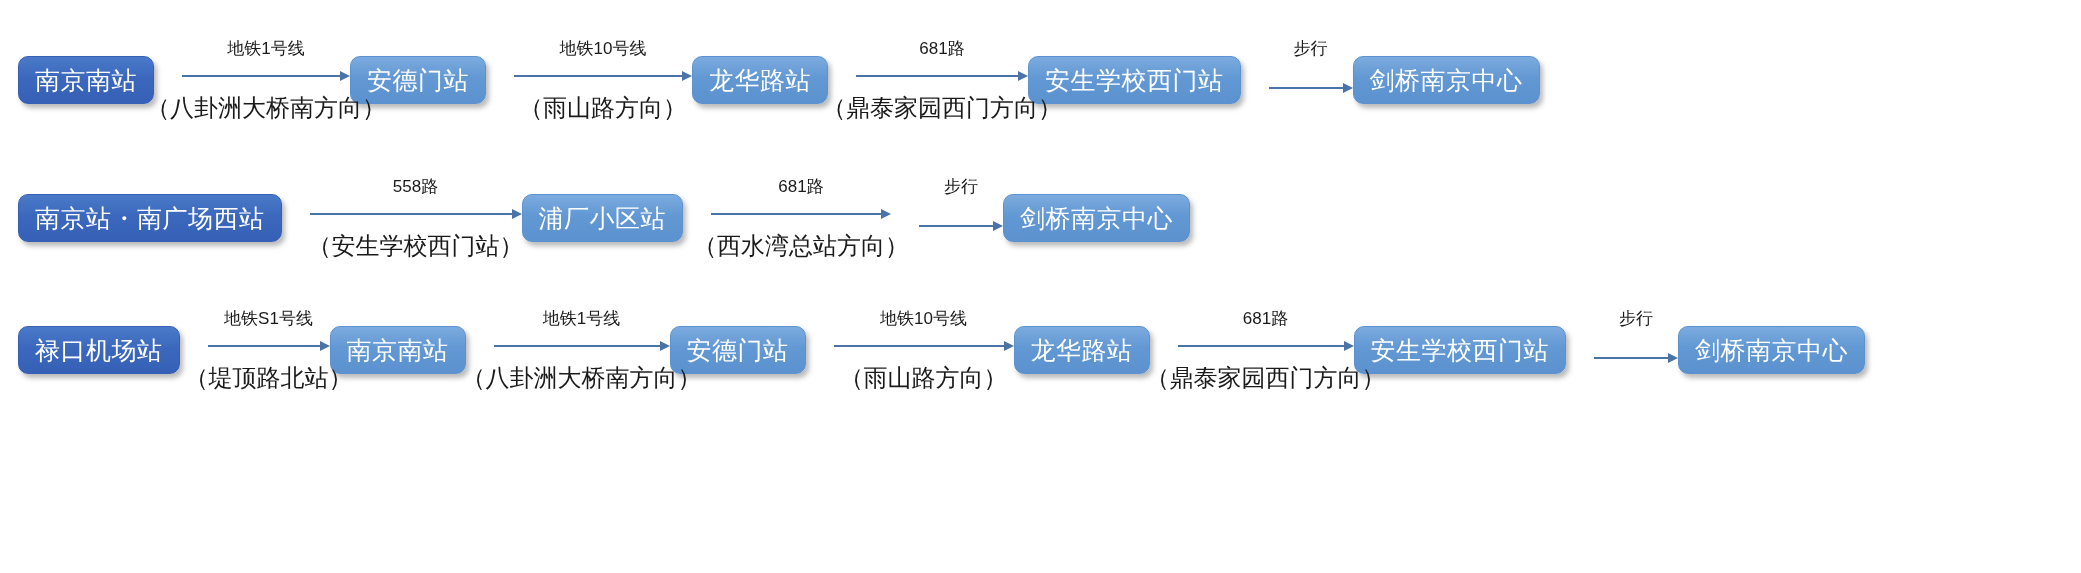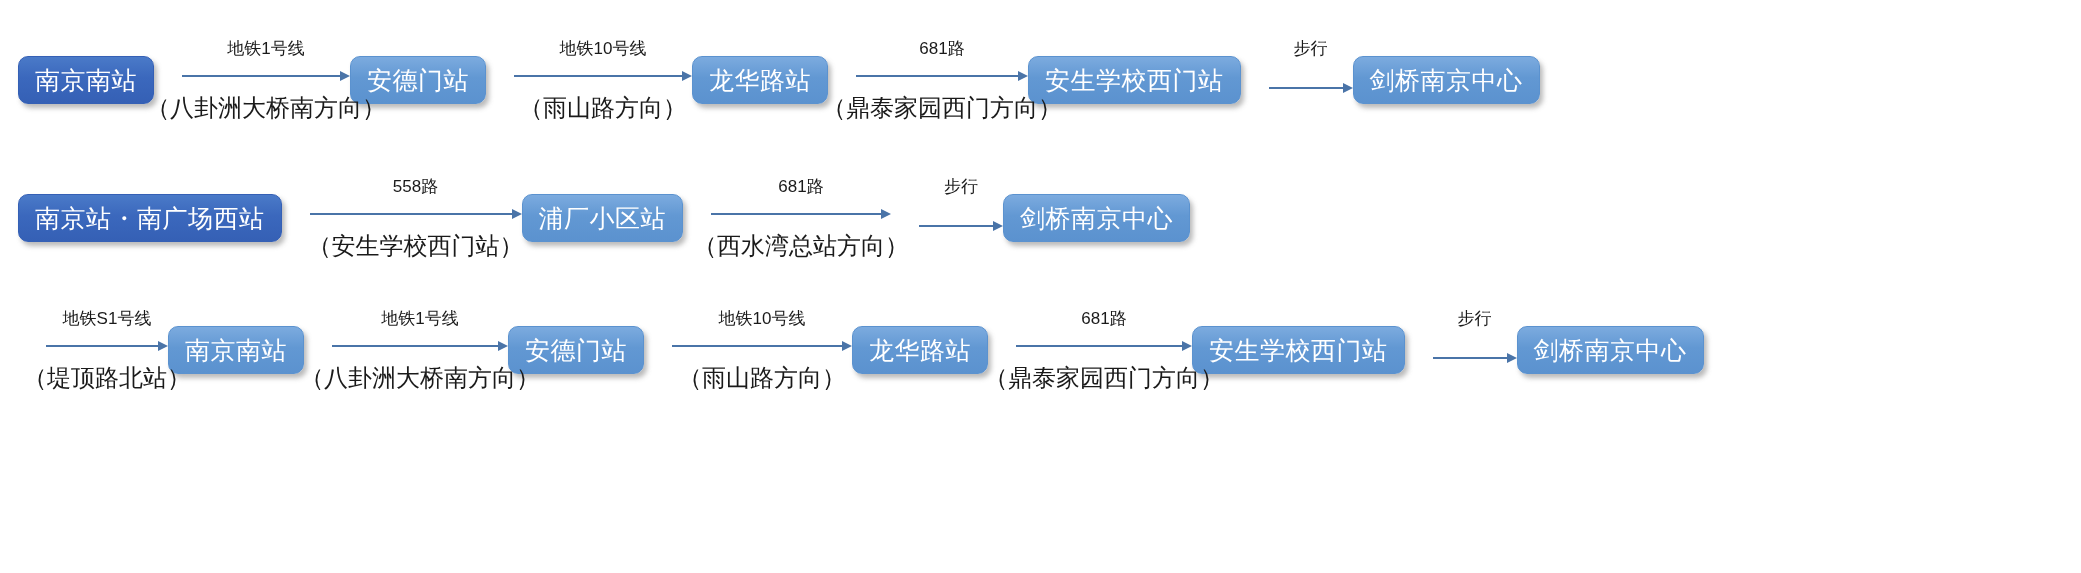--- a/index.html
+++ b/index.html
@@ -167,20 +167,21 @@
         <div class="conn-label top">步行</div>
         <div class="conn-line">
           <span class="shaft"></span>
           <span class="head"></span>
         </div>
         <div class="conn-label bottom empty"></div>
       </div>
       <div class="station stop">剑桥南京中心</div>
     </div>
   <div class="route-row" id="row-2">
+      <div class="station origin">禄口机场站</div>
       <div class="connector" style="width: 122px;">
         <div class="conn-label top">地铁S1号线</div>
         <div class="conn-line">
           <span class="shaft"></span>
           <span class="head"></span>
         </div>
         <div class="conn-label bottom">（堤顶路北站）</div>
       </div>
       <div class="station stop">南京南站</div>
       <div class="connector" style="width: 176px;">

